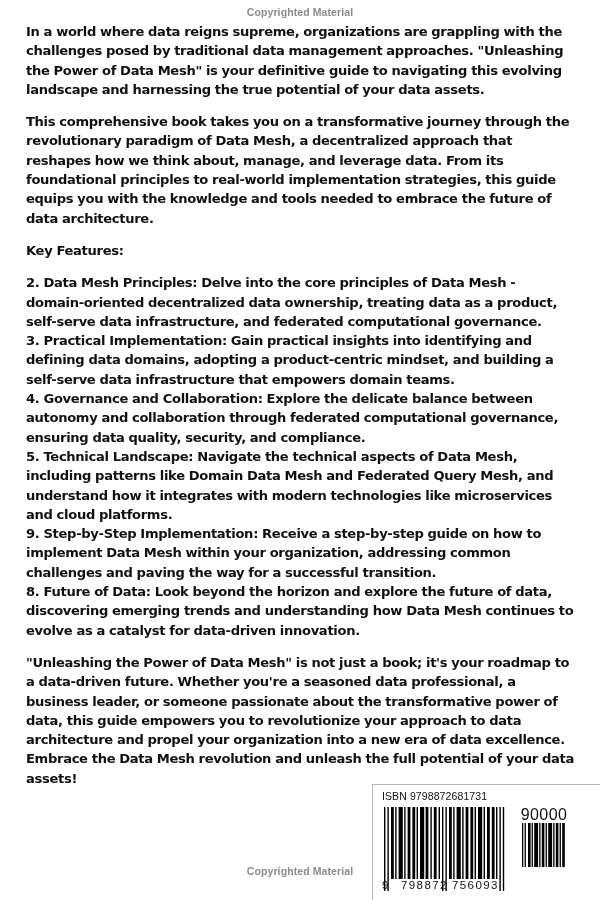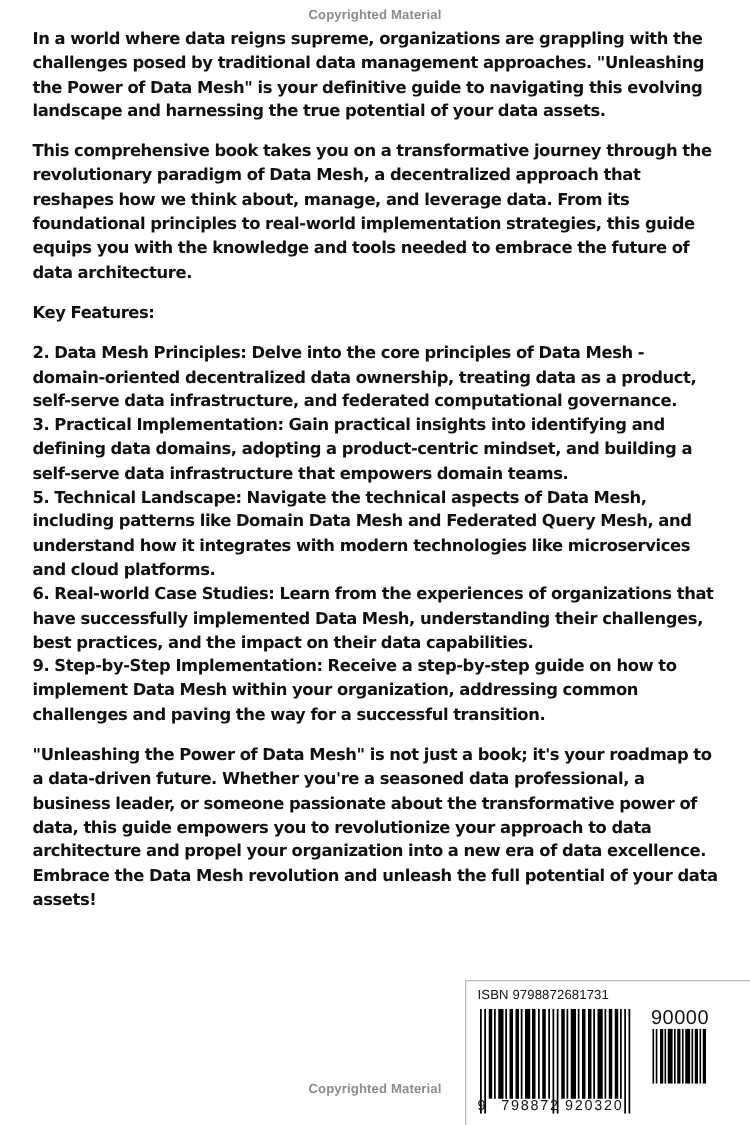--- a/index.html
+++ b/index.html
@@ -154,23 +154,24 @@
 
     <p>In a world where data reigns supreme, organizations are grappling with the challenges posed by traditional data management approaches. "Unleashing the Power of Data Mesh" is your definitive guide to navigating this evolving landscape and harnessing the true potential of your data assets.</p>
 
     <p>This comprehensive book takes you on a transformative journey through the revolutionary paradigm of Data Mesh, a decentralized approach that reshapes how we think about, manage, and leverage data. From its foundational principles to real-world implementation strategies, this guide equips you with the knowledge and tools needed to embrace the future of data architecture.</p>
 
     <p>Key Features:</p>
 
     <div class="feature-list">
       <p>2. Data Mesh Principles: Delve into the core principles of Data Mesh - domain-oriented decentralized data ownership, treating data as a product, self-serve data infrastructure, and federated computational governance.</p>
       <p>3. Practical Implementation: Gain practical insights into identifying and defining data domains, adopting a product-centric mindset, and building a self-serve data infrastructure that empowers domain teams.</p>
+      <p>4. Governance and Collaboration: Explore the delicate balance between autonomy and collaboration through federated computational governance, ensuring data quality, security, and compliance.</p>
       <p>5. Technical Landscape: Navigate the technical aspects of Data Mesh, including patterns like Domain Data Mesh and Federated Query Mesh, and understand how it integrates with modern technologies like microservices and cloud platforms.</p>
-      <p>6. Real-world Case Studies: Learn from the experiences of organizations that have successfully implemented Data Mesh, understanding their challenges, best practices, and the impact on their data capabilities.</p>
       <p>9. Step-by-Step Implementation: Receive a step-by-step guide on how to implement Data Mesh within your organization, addressing common challenges and paving the way for a successful transition.</p>
+      <p>8. Future of Data: Look beyond the horizon and explore the future of data, discovering emerging trends and understanding how Data Mesh continues to evolve as a catalyst for data-driven innovation.</p>
     </div>
 
     <p class="tight">"Unleashing the Power of Data Mesh" is not just a book; it's your roadmap to a data-driven future. Whether you're a seasoned data professional, a business leader, or someone passionate about the transformative power of data, this guide empowers you to revolutionize your approach to data architecture and propel your organization into a new era of data excellence. Embrace the Data Mesh revolution and unleash the full potential of your data assets!</p>
   </div>
 
   <div class="barcode-box">
 
     <div class="isbn-label">ISBN 9798872681731</div>
 
     <div class="bars-main">
@@ -230,19 +231,19 @@
           <rect x="34.8" y="0" width="2.6" height="44"></rect>
           <rect x="38.6" y="0" width="1.3" height="44"></rect>
           <rect x="41.2" y="0" width="2.6" height="44"></rect>
         </g>
       </svg>
     </div>
 
     <div class="human-digits">
       <span class="hd-lead">9</span>
       <span class="hd-left">798872</span>
-      <span class="hd-right">920320</span>
+      <span class="hd-right">756093</span>
     </div>
   </div>
 
   <div class="copyright-strip copyright-bottom">Copyrighted Material</div>
 
 </div>
 
 </body></html>

